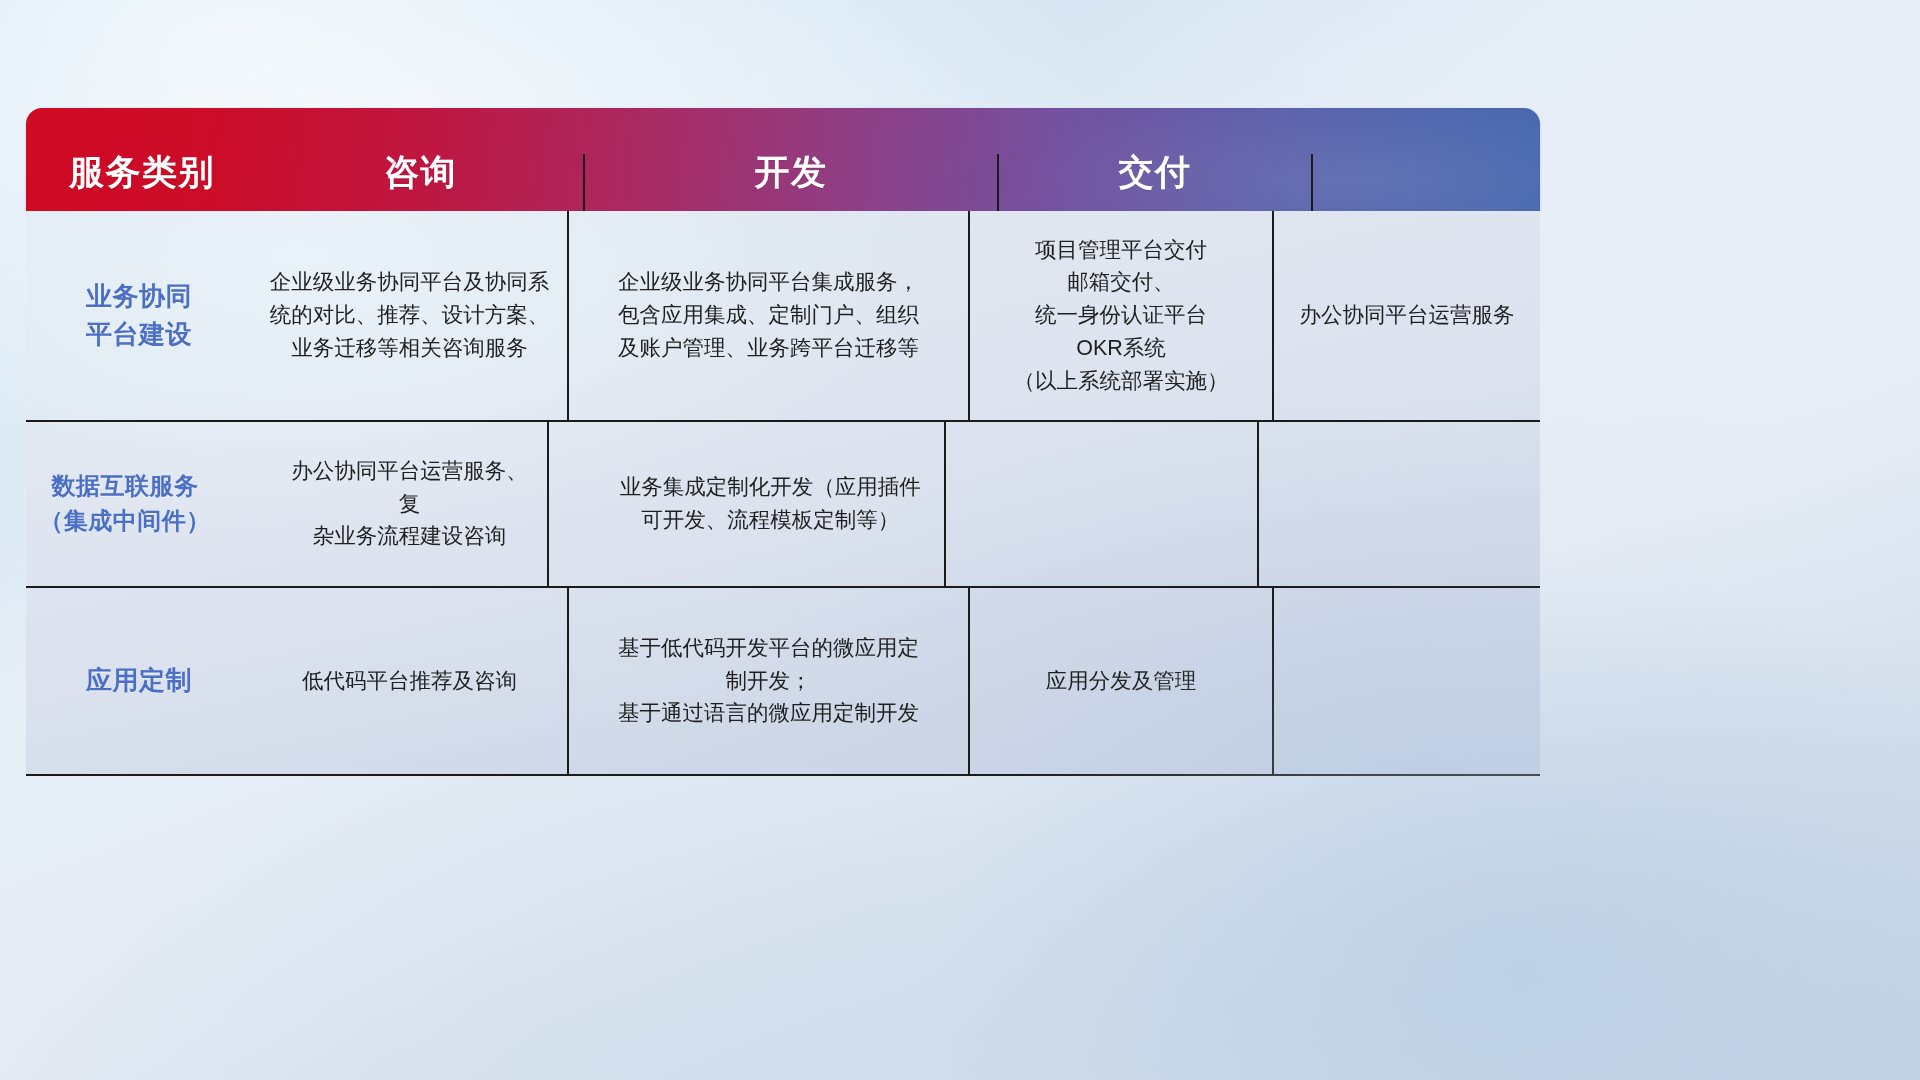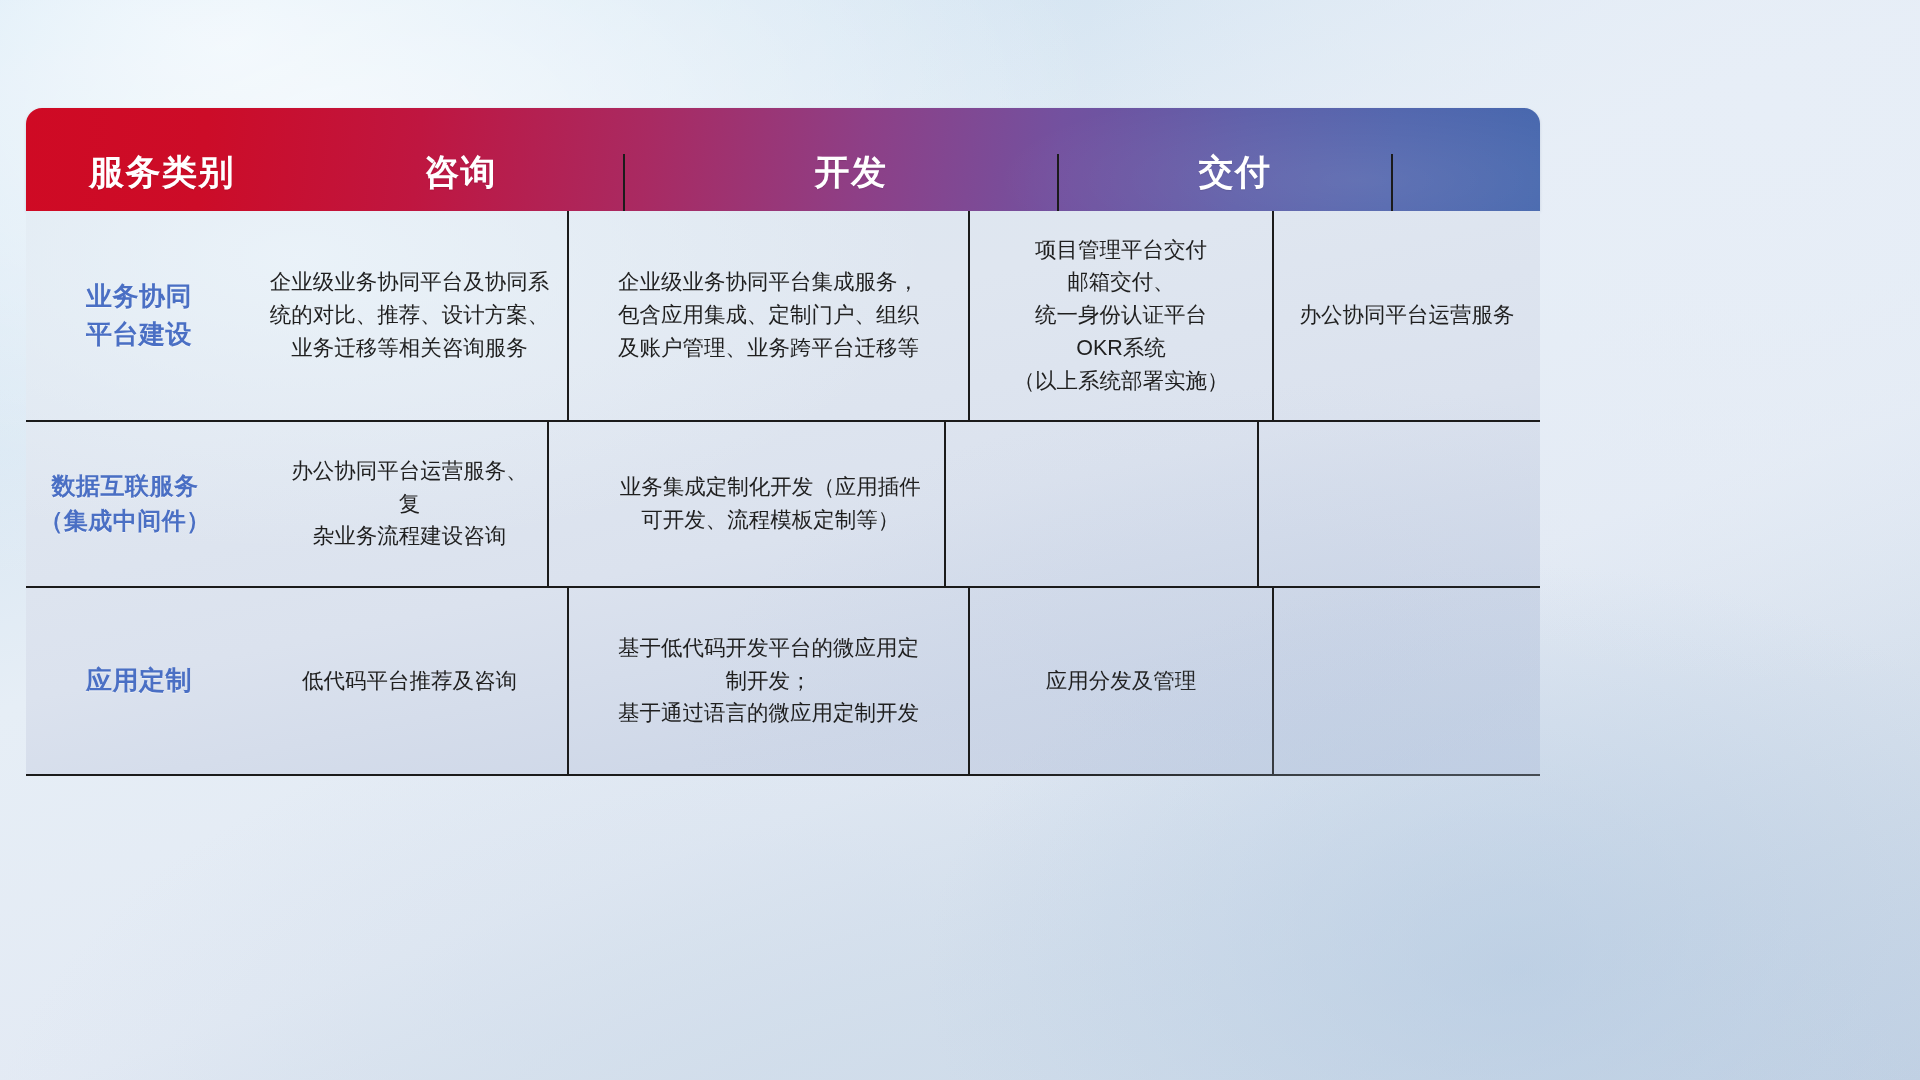--- a/index.html
+++ b/index.html
@@ -86,21 +86,20 @@
     text-align: center;
     color: #ffffff;
     font-size: 35px;
     font-weight: bold;
     line-height: 1;
     padding-bottom: 22px;
     letter-spacing: 1.5px;
     text-shadow: 0 1px 1px rgba(0,0,0,.10);
     position: relative;
     z-index: 2;
-    padding-left: 20px;
   }
 
   
   .tbl-body {
     position: relative;
     height: 565px;
     background:
       radial-gradient(ellipse 900px 420px at 18% 8%, rgba(236,244,250,.85) 0%, rgba(236,244,250,0) 70%),
       radial-gradient(ellipse 900px 520px at 85% 95%, rgba(196,208,228,.55) 0%, rgba(196,208,228,0) 70%),
       linear-gradient(168deg, #dde7f0 0%, #dfe6f0 30%, #dbe2ee 55%, #cfd8e8 78%, #c8d2e4 100%);

